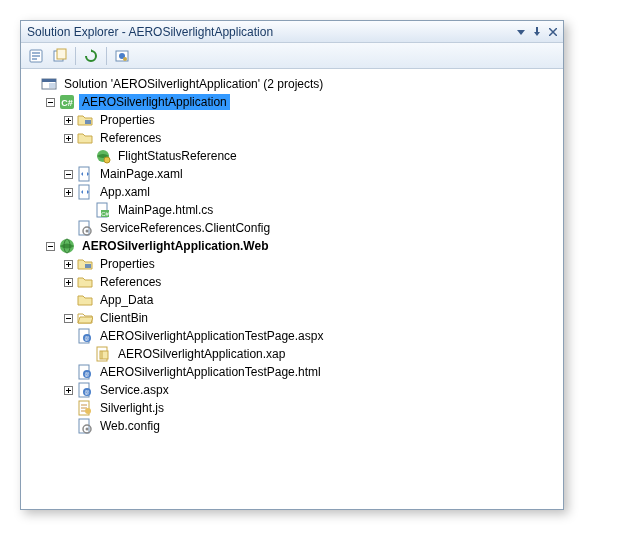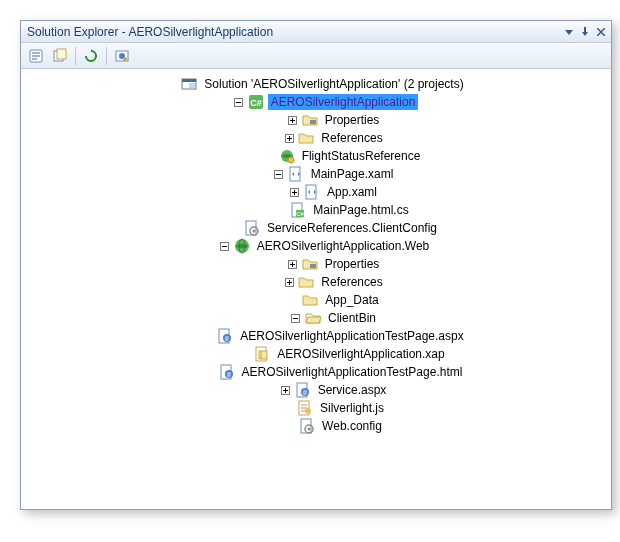--- a/index.html
+++ b/index.html
@@ -4,21 +4,21 @@
 <style>
   * { box-sizing: border-box; }
   body {
     margin: 0;
     padding: 20px;
     font-family: "Segoe UI", Tahoma, sans-serif;
     font-size: 12px;
     background: #fff;
   }
   .panel {
-    width: 592px;
+    width: 544px;
     border: 1px solid #8a9fb5;
     background: #fff;
     box-shadow: 4px 4px 10px rgba(0,0,0,0.25);
   }
   .titlebar {
     display: flex;
     align-items: center;
     height: 22px;
     padding: 0 4px;
     background: linear-gradient(#fafcff, #dde7f3);
@@ -49,39 +49,38 @@
   .tree {
     padding: 6px 4px 10px 4px;
     background: #fff;
     min-height: 440px;
   }
   .node {
     display: flex;
     align-items: center;
     height: 18px;
     white-space: nowrap;
-    justify-content: center;
   }
   .indent { display:inline-block; width:18px; height:18px; }
   .exp {
     width: 14px; height: 14px;
     display: inline-flex; align-items:center; justify-content:center;
     margin-right: 2px;
     cursor: pointer;
   }
   .exp-blank { width:14px; height:14px; margin-right:2px; display:inline-block;}
   .ico {
     width: 16px; height: 16px;
     display:inline-flex; align-items:center; justify-content:center;
     margin-right: 4px;
     flex-shrink: 0;
   }
   .label { padding: 1px 3px; color:#000; }
-  .label.sel { background:#3399ff; color:#4c1d95; }
-  .label.bold { font-weight:normal; }
+  .label.sel { background:#3399ff; color:#000000; }
+  .label.bold { font-weight:bold; }
 
   
   .tree { position: relative; }
 </style>
 </head>
 <body>
 
 <div class="panel">
 
   <div class="titlebar">

